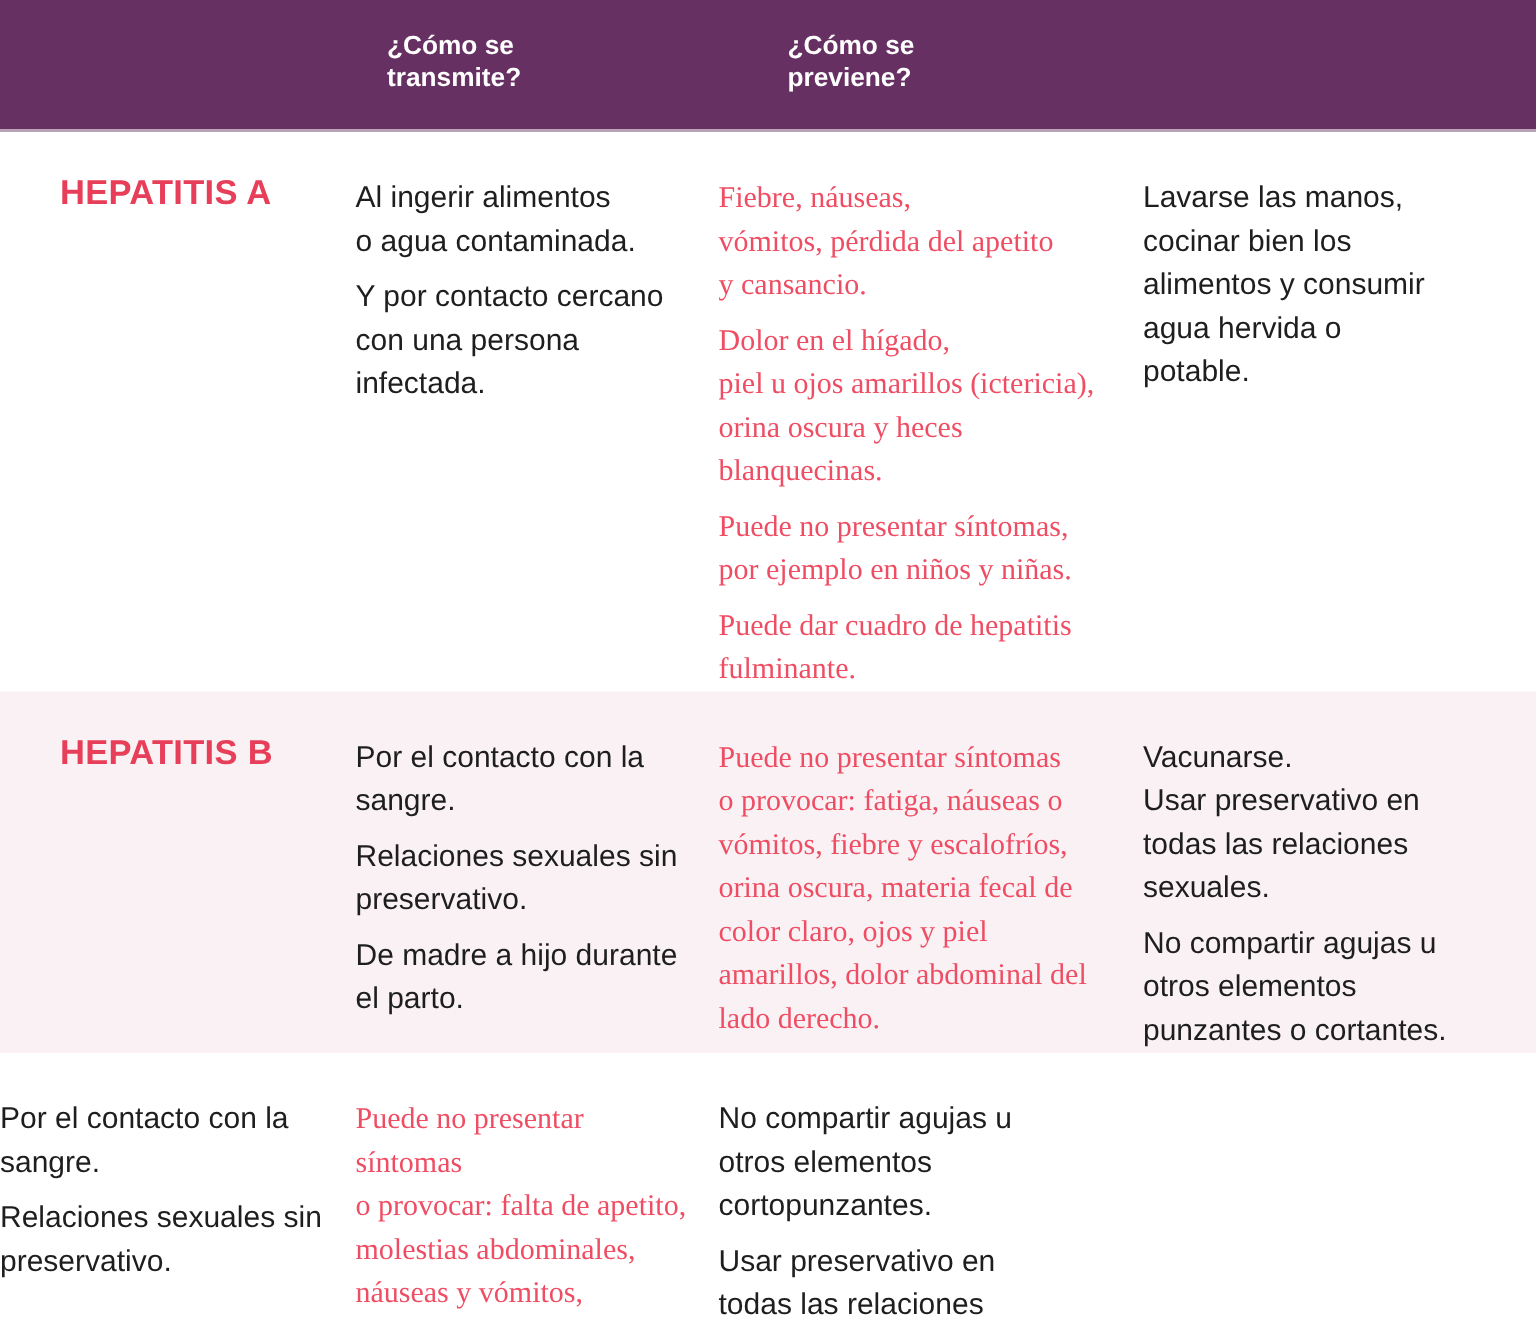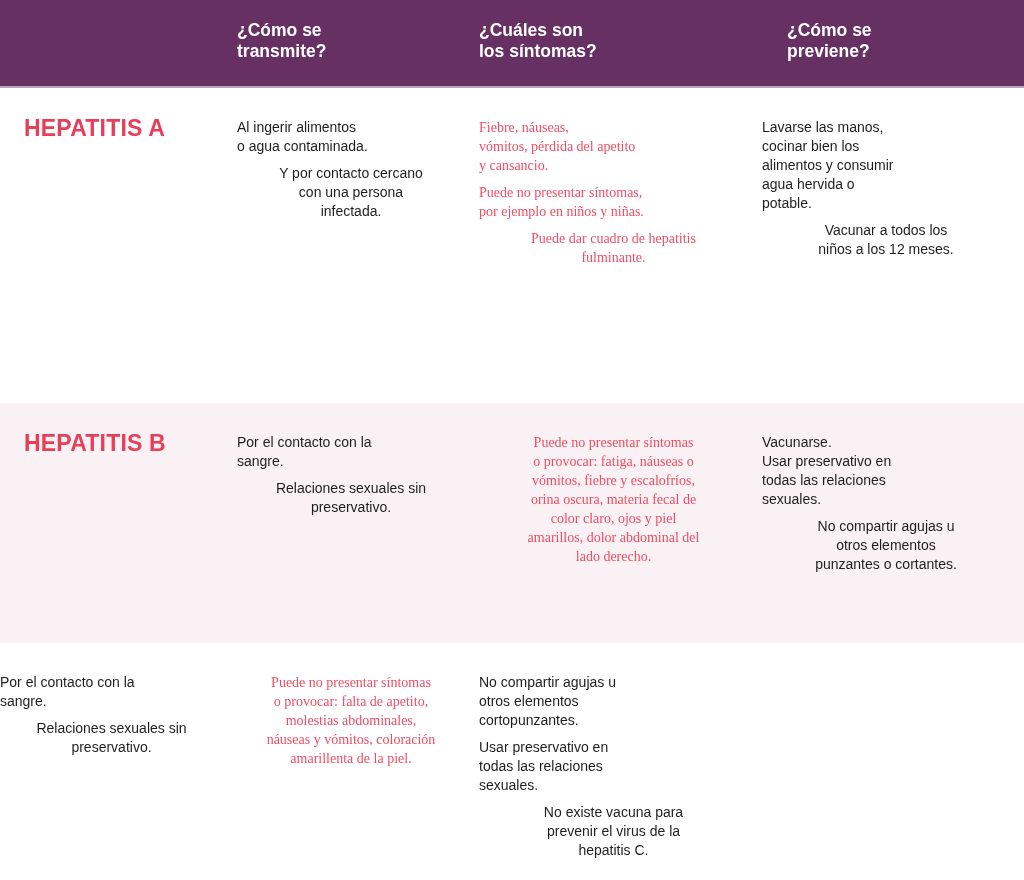--- a/index.html
+++ b/index.html
@@ -15,115 +15,118 @@
   *{box-sizing:border-box;margin:0;padding:0;}
   html,body{width:1024px;height:880px;overflow:hidden;}
   body{
     font-family:"Liberation Sans", sans-serif;
     background:var(--row-bg);
   }
   .poster{width:1024px;height:880px;}
   .grid{
     display:grid;
     grid-template-columns:237px 242px 283px 1fr;
+    padding-left:21px;
   }
   .table-header{
     height:88px;
     background:var(--header-bg);
     border-bottom:2px solid var(--header-edge);
     color:var(--header-text);
   }
   .hcell{
     padding-top:20px;
     font-weight:bold;
     font-size:17.5px;
     line-height:21px;
     white-space:pre-line;
   }
   .hcell.c4{padding-left:25px;}
   .row{padding:0;}
   .row-a{min-height:315px;background:var(--row-bg);}
   .row-b{min-height:240px;background:var(--row-alt-bg);}
   .row-c{min-height:237px;background:var(--row-bg);}
   .cell{padding-top:30px;padding-right:14px;}
-  .cell.c1{padding-left:24px;padding-right:6px;}
+  .cell.c1{padding-left:40px;padding-right:6px;}
   .row-title{
     font-size:23px;
     font-weight:bold;
     letter-spacing:0.2px;
     color:var(--title-color);
     line-height:24px;
     margin-top:-2px;
     white-space:nowrap;
   }
   .cell p{
-    font-size:14px;
-    line-height:19px;
+    font-size:20px;
+    line-height:29px;
     margin:0 0 8px 0;
     white-space:pre-line;
   }
-  .cell p:last-child{margin-bottom:0;text-align:center;}
+  .cell p:last-child{margin-bottom:0;}
   .body p{color:var(--body-color);}
   .symptoms p{color:var(--symptoms-color);font-family:Liberation Serif, serif;}
 </style>
 </head>
 <body>
 
 <div class="poster">
 
   <header class="table-header grid">
     <div class="hcell c1"></div>
     <div class="hcell c2">¿Cómo se
 transmite?</div>
-    <div class="hcell c3">¿Cuáles son
-los síntomas?</div>
     <div class="hcell c4">¿Cómo se
 previene?</div>
   </header>
 
   <section class="row row-a grid">
     <div class="cell c1">
       <h2 class="row-title">HEPATITIS A</h2>
     </div>
     <div class="cell c2 body">
         <p>Al ingerir alimentos
 o agua contaminada.</p>
         <p>Y por contacto cercano
 con una persona
 infectada.</p>
       </div>
     <div class="cell c3 symptoms">
         <p>Fiebre, náuseas,
 vómitos, pérdida del apetito
 y cansancio.</p>
+        <p>Dolor en el hígado,
+piel u ojos amarillos (ictericia),
+orina oscura y heces
+blanquecinas.</p>
         <p>Puede no presentar  síntomas,
 por ejemplo en niños y niñas.</p>
         <p>Puede dar cuadro de hepatitis
 fulminante.</p>
       </div>
     <div class="cell c4 body">
         <p>Lavarse las manos,
 cocinar bien los
 alimentos y consumir
 agua hervida o
 potable.</p>
-        <p>Vacunar a todos los
-niños a los 12 meses.</p>
       </div>
   </section>
 
   <section class="row row-b grid">
     <div class="cell c1">
       <h2 class="row-title">HEPATITIS B</h2>
     </div>
     <div class="cell c2 body">
         <p>Por el contacto con la
 sangre.</p>
         <p>Relaciones sexuales sin
 preservativo.</p>
+        <p>De madre a hijo durante
+el parto.</p>
       </div>
     <div class="cell c3 symptoms">
         <p>Puede no presentar síntomas
 o provocar: fatiga, náuseas o
 vómitos, fiebre y escalofríos,
 orina oscura, materia fecal de
 color claro, ojos y piel
 amarillos, dolor abdominal del
 lado derecho.</p>
       </div>

